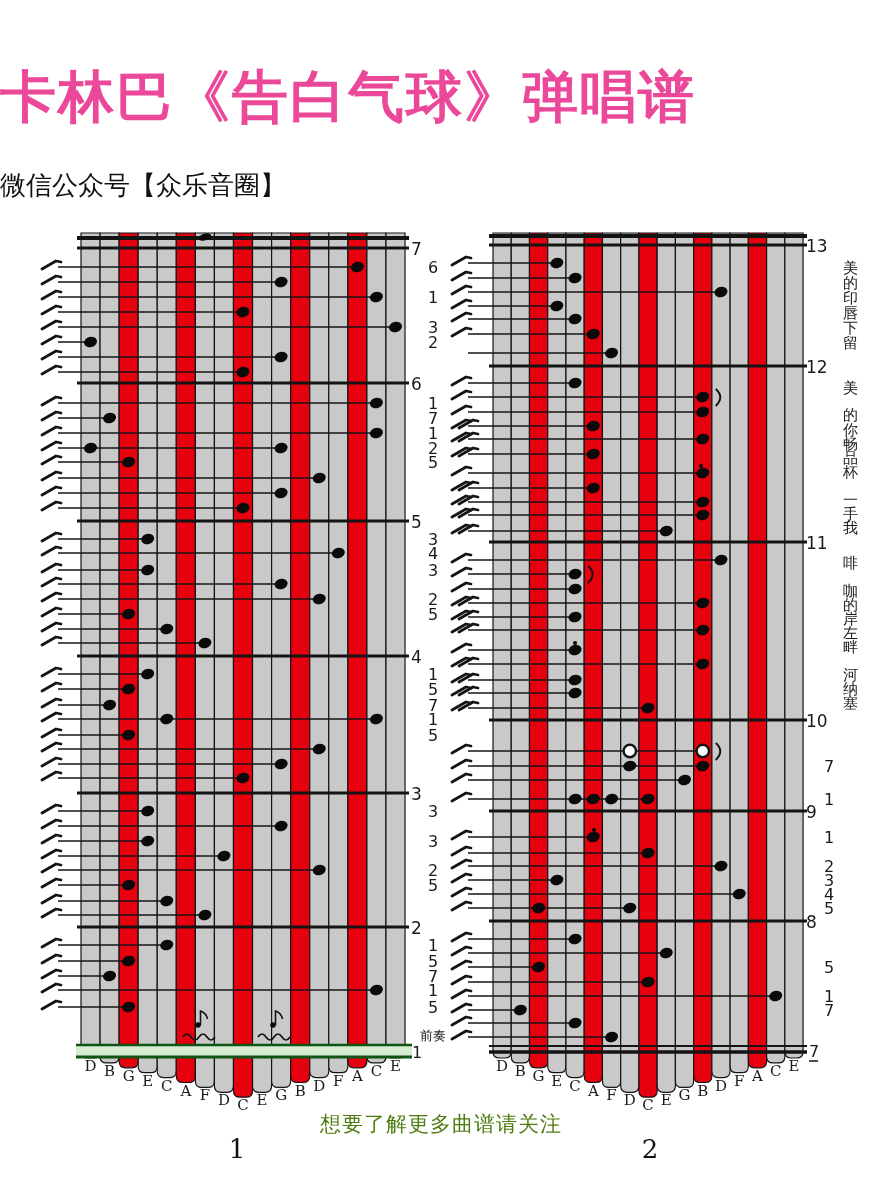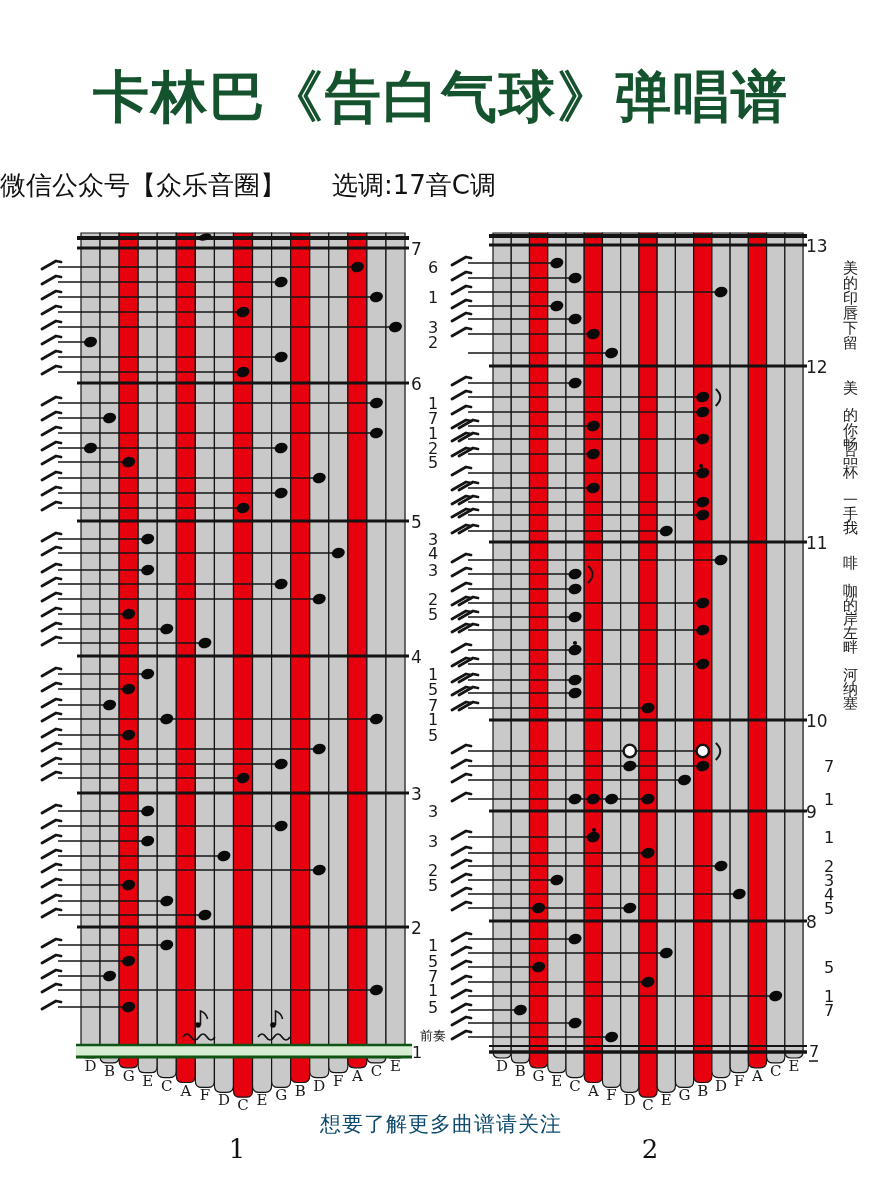--- a/index.html
+++ b/index.html
@@ -1,37 +1,36 @@
 <!DOCTYPE html>
 <html><head>
 <meta charset="utf-8">
 <style>
   html,body{margin:0;padding:0;background:#ffffff;}
   .page{position:relative;width:882px;height:1183px;background:#ffffff;overflow:hidden;
         font-family:"DejaVu Sans","Liberation Sans",sans-serif;}
-  .title{position:absolute;top:60px;left:0;width:882px;text-align:center;
-         font-size:56px;font-weight:900;color:#14532d;letter-spacing:2px;white-space:nowrap;}
+  .title{position:absolute;top:60px;left:0;width:882px;
+         font-size:56px;font-weight:900;color:#ec4899;letter-spacing:2px;white-space:nowrap;}
   .subtitle{position:absolute;top:168px;left:0;width:882px;display:flex;
             gap:46px;font-size:26px;color:#111;white-space:nowrap;}
   svg#tab-svg{position:absolute;top:0;left:0;}
   .caption{position:absolute;top:1110px;left:0;width:882px;text-align:center;
-           font-size:21px;color:#0c4a6e;letter-spacing:1px;}
+           font-size:21px;color:#4d7c0f;letter-spacing:1px;}
   .pagenum{position:absolute;top:1134px;width:40px;text-align:center;
            font-size:26px;color:#111;font-family:"DejaVu Serif","Liberation Serif",serif;}
   .p1{left:217px;}
   .p2{left:630px;}
 </style>
 </head>
 <body>
 
 <div class="page">
   <div class="title">卡林巴《告白气球》弹唱谱</div>
   <div class="subtitle">
     <span>微信公众号【众乐音圈】</span>
-    <span>选调:17音C调</span>
   </div>
   <svg id="tab-svg" width="882" height="1183" viewBox="0 0 882 1183">
       <path d="M81,233 L100.06,233 L100.06,1051.5 Q100.06,1058 93.56,1058 L87.5,1058 Q81,1058 81,1051.5 Z" fill="#c9c9c9" stroke="#141414" stroke-width="1.2"></path>
       <path d="M100.06,233 L119.12,233 L119.12,1056.4 Q119.12,1062.9 112.62,1062.9 L106.56,1062.9 Q100.06,1062.9 100.06,1056.4 Z" fill="#c9c9c9" stroke="#141414" stroke-width="1.2"></path>
       <path d="M119.12,233 L138.18,233 L138.18,1061.3 Q138.18,1067.8 131.68,1067.8 L125.62,1067.8 Q119.12,1067.8 119.12,1061.3 Z" fill="#e7000e" stroke="#141414" stroke-width="1.2"></path>
       <path d="M138.18,233 L157.24,233 L157.24,1066.2 Q157.24,1072.7 150.74,1072.7 L144.68,1072.7 Q138.18,1072.7 138.18,1066.2 Z" fill="#c9c9c9" stroke="#141414" stroke-width="1.2"></path>
       <path d="M157.24,233 L176.3,233 L176.3,1071.1 Q176.3,1077.6 169.8,1077.6 L163.74,1077.6 Q157.24,1077.6 157.24,1071.1 Z" fill="#c9c9c9" stroke="#141414" stroke-width="1.2"></path>
       <path d="M176.3,233 L195.36,233 L195.36,1076 Q195.36,1082.5 188.86,1082.5 L182.8,1082.5 Q176.3,1082.5 176.3,1076 Z" fill="#e7000e" stroke="#141414" stroke-width="1.2"></path>
       <path d="M195.35999999999999,233 L214.42,233 L214.42,1080.9 Q214.42,1087.4 207.92,1087.4 L201.85999999999999,1087.4 Q195.35999999999999,1087.4 195.35999999999999,1080.9 Z" fill="#c9c9c9" stroke="#141414" stroke-width="1.2"></path>
       <path d="M214.42,233 L233.48,233 L233.48,1085.8 Q233.48,1092.3 226.98,1092.3 L220.92,1092.3 Q214.42,1092.3 214.42,1085.8 Z" fill="#c9c9c9" stroke="#141414" stroke-width="1.2"></path>

